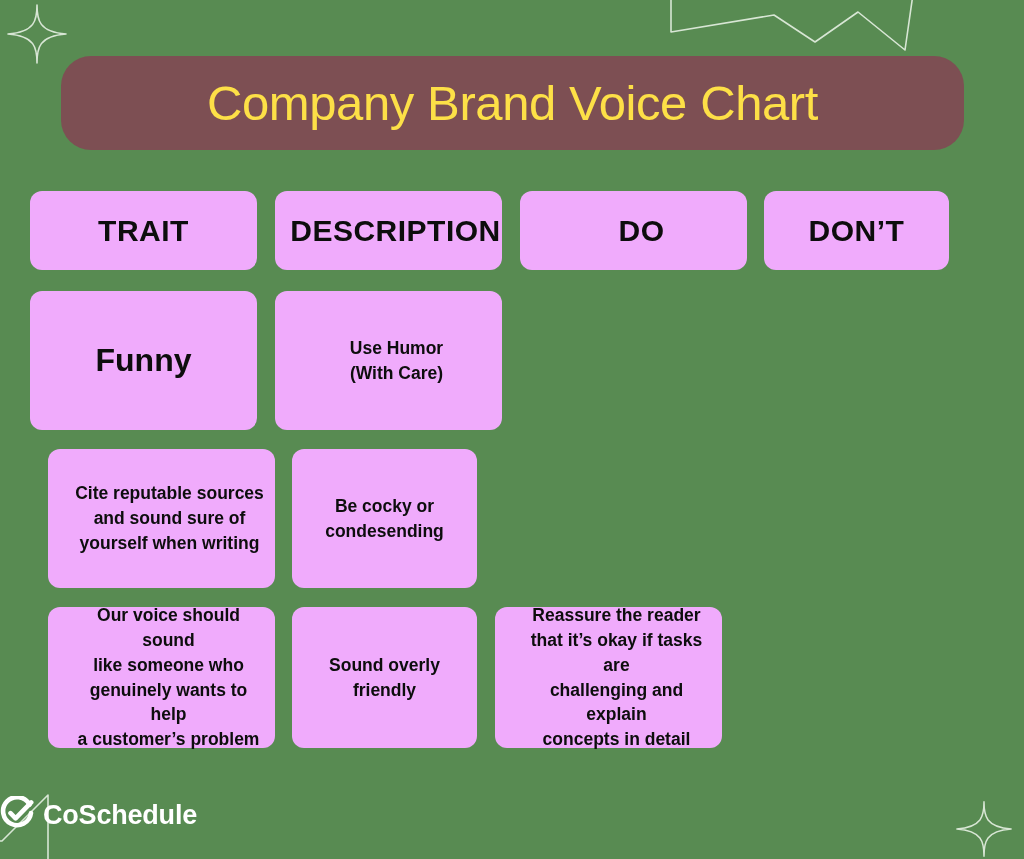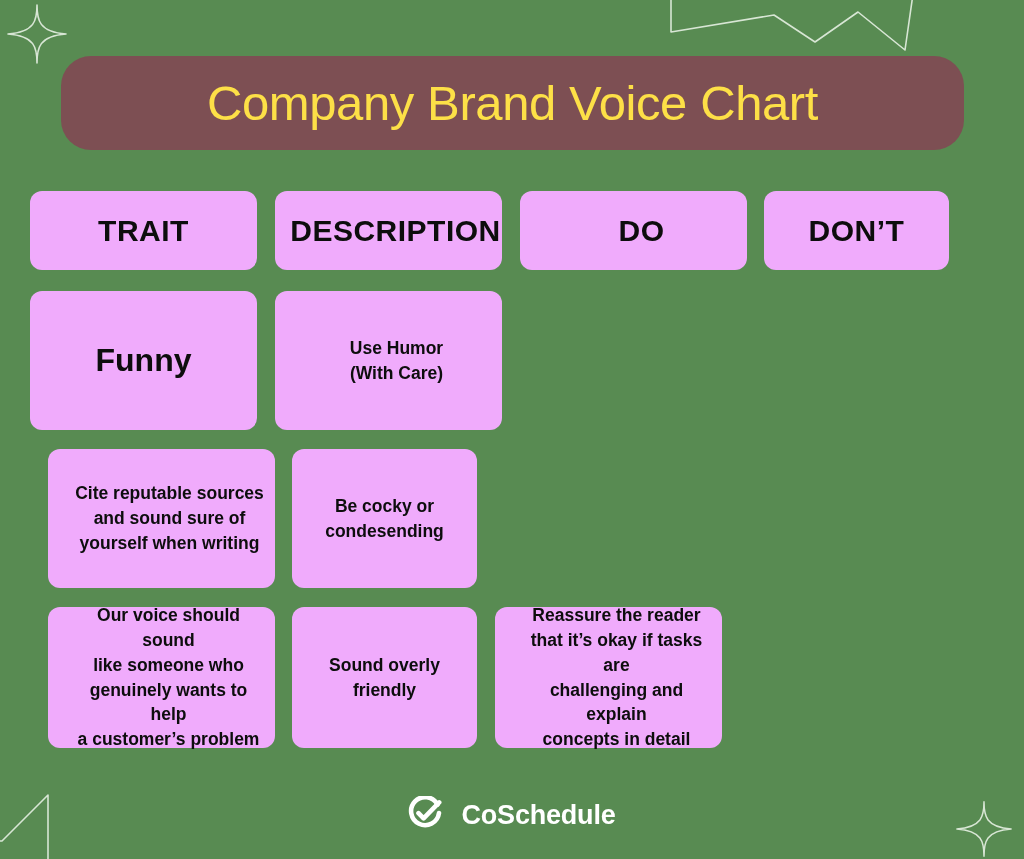--- a/index.html
+++ b/index.html
@@ -112,22 +112,22 @@
   }
 
   
   #footer-logo {
     position: absolute;
     left: 0;
     top: 796px;
     width: 1024px;
     display: flex;
     align-items: center;
-    justify-content: center;
-    gap: 19px;
+    justify-content: flex-start;
+    gap: 9px;
   }
   #logo-mark { display: block; }
   #logo-wordmark {
     color: #ffffff;
     font-size: 27px;
     font-weight: bold;
     letter-spacing: -0.2px;
     font-family: "Liberation Sans", sans-serif;
   }
 </style>

